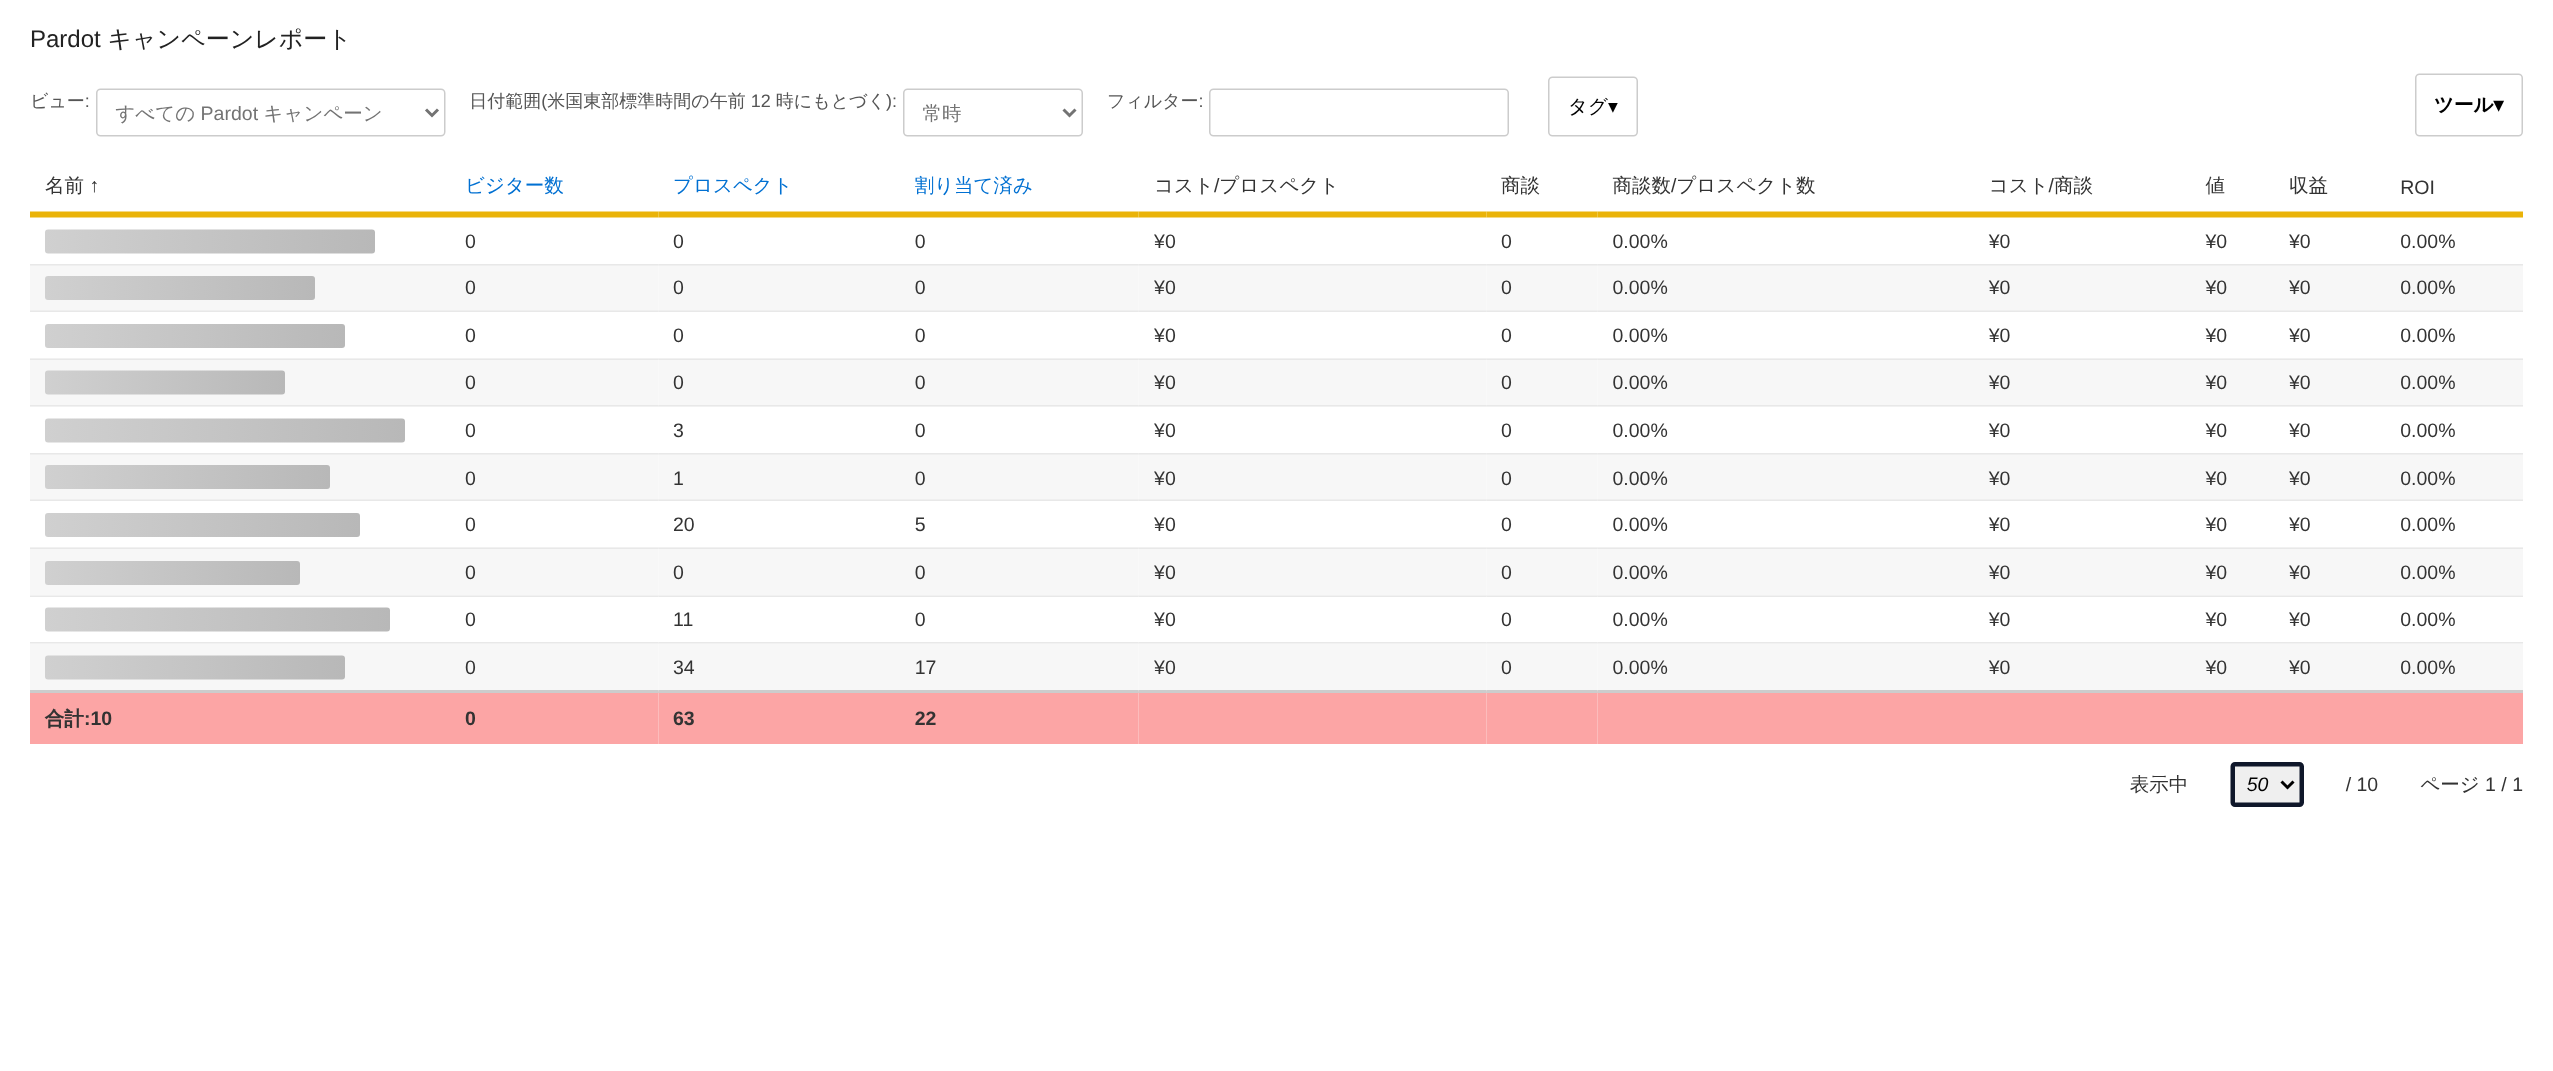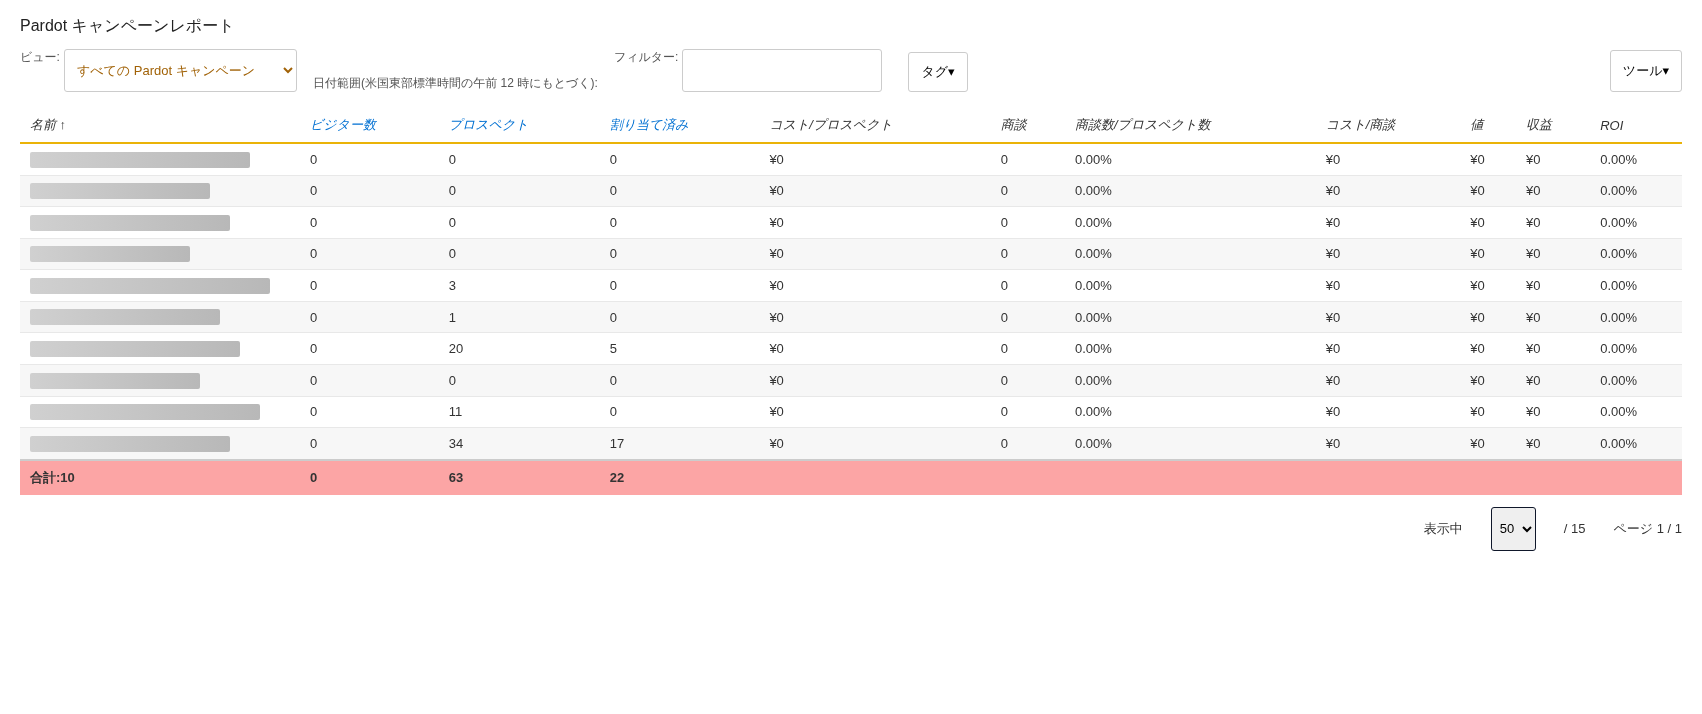--- a/index.html
+++ b/index.html
@@ -31,23 +31,23 @@
     .toolbar-group label {
       font-size: 12px;
       color: #555;
     }
     .toolbar-group select,
     .toolbar-group input[type="text"] {
       border: 1px solid #ccc;
       border-radius: 3px;
       padding: 5px 8px;
       font-size: 13px;
-      color: #a16207;
+      color: #737373;
       background: #fff;
-      height: 43px;
+      height: 32px;
     }
     .toolbar-group select {
       padding-right: 24px;
       appearance: auto;
     }
     .view-select { min-width: 200px; }
     .date-select { min-width: 120px; }
     .filter-input { min-width: 200px; }
     .tag-btn {
       border: 1px solid #ccc;
@@ -66,32 +66,32 @@
       border-radius: 3px;
       padding: 20px 12px;
       font-size: 13px;
       background: #fff;
       cursor: pointer;
       height: 32px;
       display: flex;
       align-items: center;
       gap: 4px;
       margin-left: auto;
+      font-weight: bold;
     }
     .toolbar-right {
       margin-left: auto;
     }
     table {
       width: 100%;
       border-collapse: collapse;
       font-size: 13px;
     }
     thead tr {
-      border-bottom: 2px solid #eab308;
-      font-style: italic;
+      border-bottom: 4px solid #eab308;
     }
     thead th {
       padding: 8px 10px;
       text-align: left;
       font-weight: 500;
       color: #0070d2;
       white-space: nowrap;
     }
     tbody tr {
       border-bottom: 1px solid #e8e8e8;
@@ -121,25 +121,26 @@
     .pagination-bar {
       display: flex;
       align-items: center;
       justify-content: flex-end;
       gap: 28px;
       margin-top: 12px;
       font-size: 13px;
       color: #333;
     }
     .pagination-bar select {
-      border: 1px solid #0f172a;
+      border: 3px solid #0f172a;
       border-radius: 3px;
       padding: 3px 4px;
       font-size: 13px;
-      height: 44px;
+      height: 30px;
+      font-style: italic;
     }
     
     .name-block {
       display: inline-block;
       height: 16px;
       background: linear-gradient(to right, #d0d0d0, #b8b8b8);
       border-radius: 2px;
       vertical-align: middle;
     }
   </style>
@@ -151,20 +152,23 @@
 <div class="toolbar">
   <div class="toolbar-group">
     <label>ビュー:</label>
     <select class="view-select">
       <option>すべての Pardot キャンペーン</option>
     </select>
   </div>
 
   <div class="toolbar-group">
     <label>日付範囲(米国東部標準時間の午前 12 時にもとづく):</label>
+    <select class="date-select">
+      <option>常時</option>
+    </select>
   </div>
 
   <div class="toolbar-group">
     <label>フィルター:</label>
     <input type="text" class="filter-input" placeholder="" style="">
   </div>
 
   <div class="toolbar-group" style="justify-content: flex-end;">
     <label style="visibility:hidden">x</label>
     <button class="tag-btn">タグ▾</button>
@@ -340,15 +344,15 @@
   </tfoot>
 </table>
 
 <div class="pagination-bar">
   <span>表示中</span>
   <select>
     <option>50</option>
     <option>25</option>
     <option>10</option>
   </select>
-  <span>/ 15</span>
+  <span>/ 10</span>
   <span>ページ 1 / 1</span>
 </div>
 
 </body></html>

